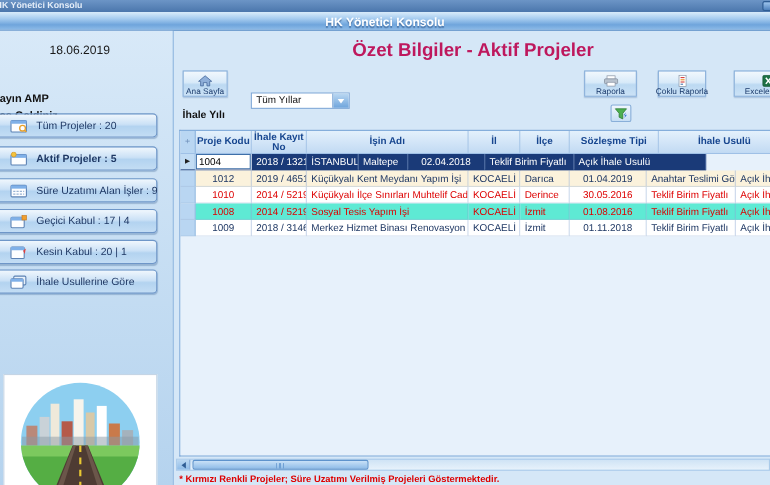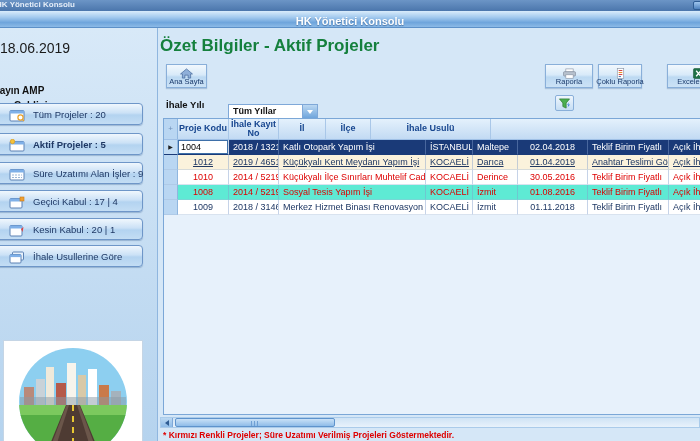--- a/index.html
+++ b/index.html
@@ -15,52 +15,52 @@
     background:linear-gradient(180deg,#9FC6EE,#4F82BE); border:1px solid #2F5D94; border-radius:2px; }
   .headerband { position:absolute; left:0; top:11px; width:700px; height:17px;
     background:linear-gradient(180deg,#D9ECFB 0%,#A5CBEF 38%,#6FA5DC 72%,#8CBAE7 100%);
     border-bottom:1px solid #5C90C8; text-align:center; }
   .headerband-text { font-size:11px; font-weight:bold; color:#FFFFFF; line-height:17px;
     text-shadow:0 1px 1px rgba(20,50,100,.45); }
 
   
   .sidebar { position:absolute; left:0; top:28px; width:158px; height:413px;
     background:linear-gradient(180deg,#D8E9F8,#B5D3EE); border-right:1px solid #8FB6DF; }
-  .sb-date { position:absolute; left:0; top:12px; width:145px; text-align:left; font-size:14px; color:#1A1A1A; }
+  .sb-date { position:absolute; left:0; top:12px; width:145px; text-align:center; font-size:11px; color:#1A1A1A; }
   .sb-daytime { position:absolute; left:0; top:26px; width:145px; text-align:center; font-size:9.5px; color:#1A1A1A; }
   .sb-welcome1 { position:absolute; left:0; top:57px; font-size:10px; font-weight:bold; color:#111; white-space:nowrap; }
   .sb-welcome2 { position:absolute; left:0; top:72px; font-size:10px; font-weight:bold; color:#111; white-space:nowrap; }
   .side-btn { position:absolute; left:-12px; width:155px; height:22px; border:1px solid #6E96C8; border-radius:4px;
     background:linear-gradient(180deg,#F0F7FD 0%,#CBE1F6 45%,#B3D3F0 55%,#C3DDF4 100%);
     box-shadow:0 1px 1px rgba(60,100,150,.35); display:flex; align-items:center; cursor:pointer; }
   .side-btn .sb-ico { margin-left:20px; width:16px; height:13px; flex:0 0 auto; }
   .side-btn .sb-label { margin-left:8px; font-size:9.5px; color:#1F3864; white-space:nowrap; }
   .side-btn.active .sb-label { font-weight:bold; }
   .logo-box { position:absolute; left:3px; top:312px; width:140px; height:105px; background:#FFFFFF;
     border:1px solid #C5D5E5; overflow:hidden; }
 
   
   .main { position:absolute; left:160px; top:28px; width:540px; height:413px; }
-  .page-title { position:absolute; left:0; top:8px; width:540px; 
-    font-size:17px; font-weight:bold; color:#15803d; }
+  .page-title { position:absolute; left:0; top:8px; width:540px; text-align:center;
+    font-size:17px; font-weight:bold; color:#be185d; }
 
   .tool-btn { position:absolute; top:36px; height:24px; border:1px solid #89AFD9; border-radius:0;
     background:linear-gradient(180deg,#F2F8FD 0%,#D8EAF9 45%,#BCD9F2 55%,#CBE2F6 100%);
-    display:flex; flex-direction:column; align-items:center; cursor:pointer;
+    display:flex; flex-direction:column; align-items:center; justify-content:center; cursor:pointer;
     box-shadow:0 1px 1px rgba(70,110,160,.3); }
   .tool-btn .t-ico { height:11px; display:block; }
   .tool-btn .t-label { font-size:7.5px; color:#1B3A6B; white-space:nowrap; margin-top:1px; }
   .btn-home { left:6px; width:41px; }
-  .btn-report { left:385px; width:48px; }
+  .btn-report { left:371px; width:48px; }
   .btn-multireport { left:438px; width:44px; }
   .btn-excel { left:507px; width:62px; }
 
   .filter-label { position:absolute; left:6px; top:71px; font-size:9.5px; font-weight:bold; color:#111; }
-  .combo { position:absolute; left:68px; top:76px; width:90px; height:15px; background:#FFFFFF;
-    border:1px solid #7FA8D8; display:flex; cursor:pointer;font-weight:bold; }
+  .combo { position:absolute; left:68px; top:56px; width:90px; height:15px; background:#FFFFFF;
+    border:1px solid #7FA8D8; display:flex; cursor:pointer; }
   .combo-value { flex:1; font-size:9px; color:#111; line-height:13px; padding-left:4px; overflow:hidden; white-space:nowrap; }
   .combo-btn { width:15px; background:linear-gradient(180deg,#BBD8F2,#6FA5DC); border-left:1px solid #7FA8D8;
     display:flex; align-items:center; justify-content:center; }
   .combo-btn .chev { width:0; height:0; border-left:3px solid transparent; border-right:3px solid transparent; border-top:4px solid #FFFFFF; }
   .filter-btn { position:absolute; left:395px; top:67px; width:19px; height:16px; border:1px solid #89AFD9; border-radius:2px;
     background:linear-gradient(180deg,#EFF6FD,#C6DEF4); display:flex; align-items:center; justify-content:center; cursor:pointer; }
 
   
   .grid { position:absolute; left:3px; top:90px; width:537px; height:297px; border:1px solid #7BA7D7; border-right:none;
     background:#E7F1FB; overflow:hidden; display:flex; flex-direction:column; }
@@ -80,21 +80,21 @@
   .c2 { width:147px; }
   .c3 { width:47px; }
   .c4 { width:45px; }
   .c5 { width:70px; text-align:center; padding-left:0; }
   .c6 { width:81px; }
   .c7 { width:120px; }
   .row-selected .cell { background:#1A3A78; color:#FFFFFF; border-bottom-color:#1A3A78; }
   .row-selected .ind { background:#C2DCF4; color:#222; }
   .row-selected .c0.editor { background:#FFFFFF; color:#000; text-align:left; padding-left:3px;
     box-shadow:inset 0 0 0 1px #3E6FA8; }
-  .row-cream .cell { background:#FBF2DC; color:#1F3864;text-decoration:underline; }
+  .row-cream .cell { background:#FBF2DC; color:#1F3864; }
   .row-white .cell { background:#FFFFFF; color:#1F3864; }
   .row-cream-red .cell { background:#5eead4; color:#DD0000; }
   .row-white-red .cell { background:#FFFFFF; color:#DD0000; }
   .row-cream .ind, .row-white .ind, .row-cream-red .ind, .row-white-red .ind { background:#B9D6F2; color:transparent; }
   .grid-fill { flex:1 1 auto; background:#E7F1FB; }
   .grid-footer { flex:0 0 auto; height:17px; background:linear-gradient(180deg,#D5E7F8,#AFCFEC);
     border-top:1px solid #8FB4DC; position:relative; }
   .count-box { position:absolute; left:12px; top:1px; height:14px; padding:0 5px; background:#E9F3FC;
     border:1px solid #7FA8D8; font-size:8.5px; color:#1F3864; line-height:12px; white-space:nowrap; }
 
@@ -264,30 +264,31 @@
           <path d="M1.5 1 H12.5 L8.8 5.5 V11 L5.2 9.3 V5.5 Z" fill="#4CAF50" stroke="#2E7D32" stroke-width="0.8"></path>
           <path d="M10 7 L12 4.5 L11 7.2 L13 7 L10.5 10 L11 7.8 Z" fill="#3A7BD5"></path>
         </svg>
     </div>
 
     <div class="grid">
       <div class="grid-header">
         <div class="h-cell ind" style="color:#6E8FB8;font-size:8px;font-weight:normal;">+</div>
         <div class="h-cell c0">Proje Kodu</div>
         <div class="h-cell c1">İhale Kayıt No</div>
+        <div class="h-cell c2">İşin Adı</div>
         <div class="h-cell c3">İl</div>
         <div class="h-cell c4">İlçe</div>
+        <div class="h-cell c6">Sözleşme Tipi</div>
         <div class="h-cell c7">İhale Usulü</div>
       </div>
       <div class="grid-rows">
           <div class="grid-row row-selected">
             <div class="cell ind">▶</div>
             <div class="cell c0 editor">1004</div>
             <div class="cell c1">2018 / 1321</div>
-            <div class="cell c2">Katlı Otopark Yapım İşi</div>
             <div class="cell c3">İSTANBUL</div>
             <div class="cell c4">Maltepe</div>
             <div class="cell c5">02.04.2018</div>
             <div class="cell c6">Teklif Birim Fiyatlı</div>
             <div class="cell c7">Açık İhale Usulü</div>
           </div>
           <div class="grid-row row-cream">
             <div class="cell ind"></div>
             <div class="cell c0">1012</div>
             <div class="cell c1">2019 / 4651</div>

